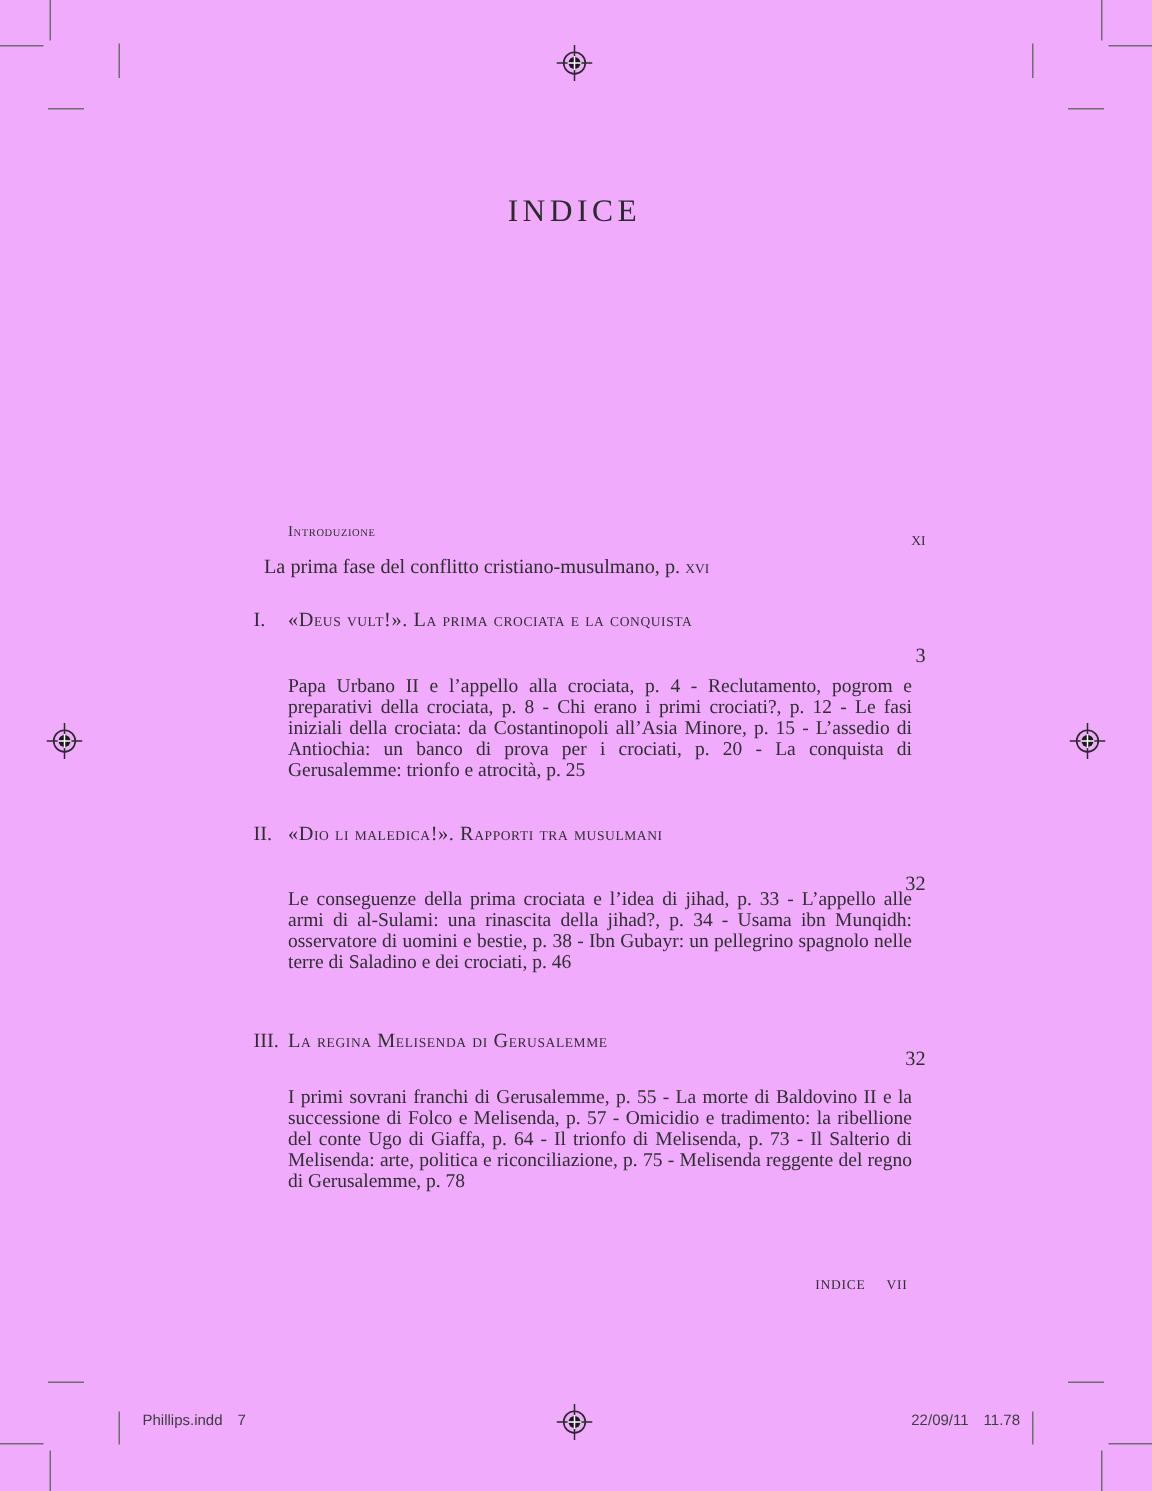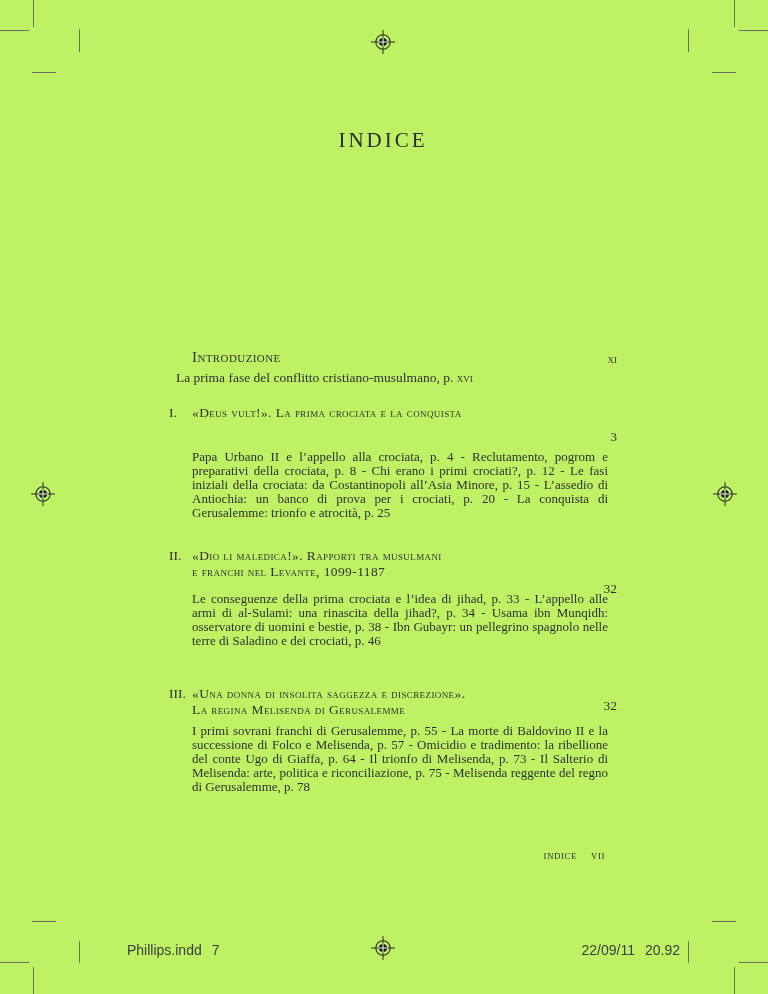--- a/index.html
+++ b/index.html
@@ -1,43 +1,43 @@
 <!DOCTYPE html>
 <html><head>
 <meta charset="utf-8">
 <style>
   html,body { margin:0; padding:0; background:#e8e8e8; }
   .canvas {
     position:relative; width:768px; height:994px; margin:0 auto;
-    background:#bef264; overflow:hidden;
+    background:#f0abfc; overflow:hidden;
     font-family:"Liberation Serif", serif; color:#2f2f2f;
   }
   
   .mark { position:absolute; background:#6e6e6e; }
   .mark.h { height:1px; }
   .mark.v { width:1px; }
   .regmark { position:absolute; width:24px; height:24px; }
   
   .sc { font-variant: small-caps; }
   .page-title {
     position:absolute; top:128px; left:0; width:766px; text-align:center;
     font-size:21px; letter-spacing:3px; color:#2b2b2b;
   }
-  .row-label { position:absolute; left:192px; font-size:15px; letter-spacing:0.4px; }
+  .row-label { position:absolute; left:192px; font-size:10px; letter-spacing:0.4px; }
   .intro-subline { position:absolute; left:176px; top:370px; font-size:13.5px; }
   .numeral { position:absolute; left:169px; font-size:13.5px; }
   .chap-title { position:absolute; left:192px; font-size:13.5px; line-height:15.5px; letter-spacing:0.4px; }
   .pagenum { position:absolute; left:555px; width:62px; text-align:right; font-size:13.5px; }
   .summary {
     position:absolute; left:192px; width:416px;
     font-size:13px; line-height:14px; text-align:justify;
   }
   .running-footer { position:absolute; top:847px; right:163px; font-size:13px; letter-spacing:0.5px;text-align:right; }
   .running-footer .fpage { margin-left:14px; }
-  .slug { position:absolute; top:942px; font-family:"Liberation Sans", sans-serif; font-size:14px; color:#3d3d3d;margin-left:32px; }
+  .slug { position:absolute; top:942px; font-family:"Liberation Sans", sans-serif; font-size:10px; color:#3d3d3d; }
   .slug-left { left:95px; }
   .slug-right { right:88px; }
   .slug .gap { margin-left:10px; }
 </style>
 </head>
 <body>
 
 <div class="canvas">
 
   <div>
@@ -110,40 +110,38 @@
       <div>«Deus vult!». La prima crociata e la conquista</div>
     </div>
     <div class="pagenum" style="top:429px">3</div>
     <div class="summary" style="top:450px">Papa Urbano II e l’appello alla crociata, p. 4 - Reclutamento, pogrom e preparativi della crociata, p. 8 - Chi erano i primi crociati?, p. 12 - Le fasi iniziali della crociata: da Costantinopoli all’Asia Minore, p. 15 - L’assedio di Antiochia: un banco di prova per i crociati, p. 20 - La conquista di Gerusalemme: trionfo e atrocità, p. 25</div>
   </div>
 
   <div>
     <div class="numeral" style="top:548px">II.</div>
     <div class="chap-title sc" style="top:548px">
       <div>«Dio li maledica!». Rapporti tra musulmani</div>
-      <div>e franchi nel Levante, 1099-1187</div>
     </div>
     <div class="pagenum" style="top:581px">32</div>
     <div class="summary" style="top:592px">Le conseguenze della prima crociata e l’idea di jihad, p. 33 - L’appello alle armi di al-Sulami: una rinascita della jihad?, p. 34 - Usama ibn Munqidh: osservatore di uomini e bestie, p. 38 - Ibn Gubayr: un pellegrino spagnolo nelle terre di Saladino e dei crociati, p. 46</div>
   </div>
 
   <div>
     <div class="numeral" style="top:686px">III.</div>
     <div class="chap-title sc" style="top:686px">
-      <div>«Una donna di insolita saggezza e discrezione».</div>
       <div>La regina Melisenda di Gerusalemme</div>
     </div>
     <div class="pagenum" style="top:698px">32</div>
     <div class="summary" style="top:724px">I primi sovrani franchi di Gerusalemme, p. 55 - La morte di Baldovino II e la successione di Folco e Melisenda, p. 57 - Omicidio e tradimento: la ribellione del conte Ugo di Giaffa, p. 64 - Il trionfo di Melisenda, p. 73 - Il Salterio di Melisenda: arte, politica e riconciliazione, p. 75 - Melisenda reggente del regno di Gerusalemme, p. 78</div>
   </div>
 
   <div class="running-footer sc">
     <span>indice</span><span class="fpage">vii</span>
   </div>
 
   <div class="slug slug-left">
     <span>Phillips.indd</span><span class="gap">7</span>
   </div>
   <div class="slug slug-right">
-    <span>22/09/11</span><span class="gap">20.92</span>
+    <span>22/09/11</span><span class="gap">11.78</span>
   </div>
 
 </div>
 
 </body></html>

